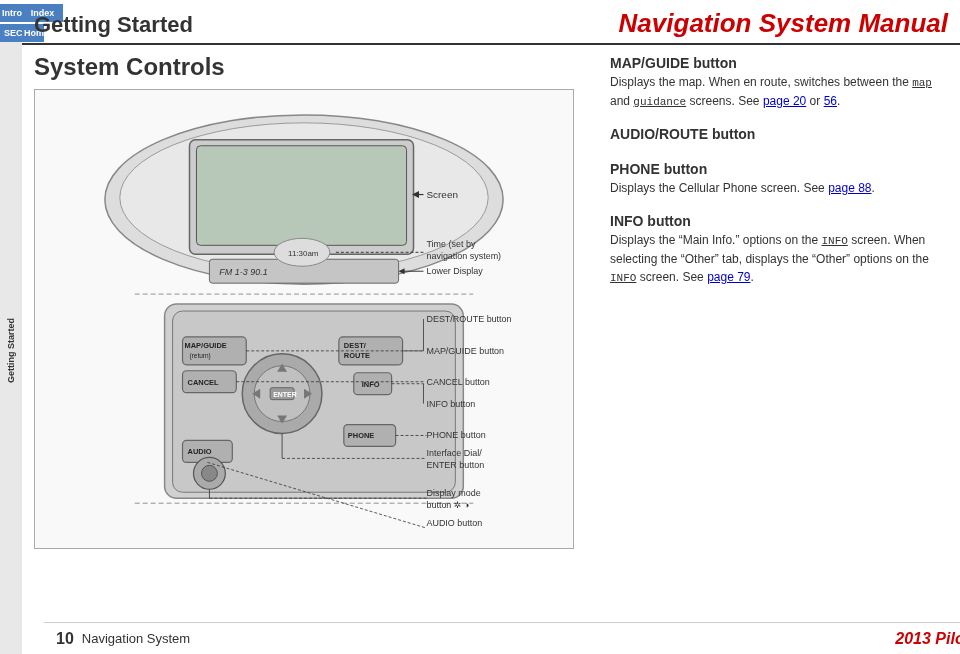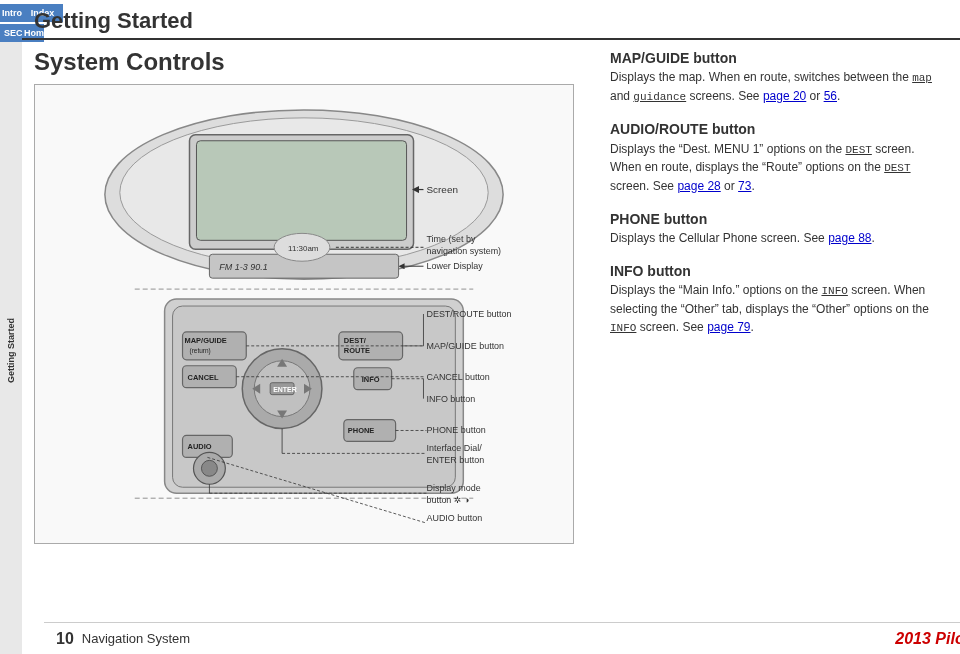--- a/index.html
+++ b/index.html
@@ -217,20 +217,21 @@
   <div class="sidebar-bottom">
     <div class="tab-index">Index</div>
     <div class="tab-home">Home</div>
   </div>
 </div>
 
 <div class="main">
 
   <div class="header">
     <span class="header-left">Getting Started</span>
+    <span class="header-right">Navigation System Manual</span>
   </div>
 
   <div class="content">
 
     <div class="diagram-area">
       <div class="section-title">System Controls</div>
 
       
       <svg class="diagram-svg" viewBox="0 0 540 460" xmlns="http://www.w3.org/2000/svg" style="border:1px solid #aaa; background:#f9f9f9;">
 
@@ -343,23 +344,20 @@
         </div>
         <div class="desc-text">
           Displays the map. When en route, switches between the <span class="mono underline-text">map</span> and <span class="mono underline-text">guidance</span> screens. See <a class="link-blue">page 20</a> or <a class="link-blue">56</a>.
         </div>
       </div>
 
       <div class="desc-block">
         <div class="desc-title">
           <strong>AUDIO/ROUTE</strong> button
         </div>
-        <div class="desc-text">
-          Displays the “Dest. MENU 1” options on the <span class="mono underline-text">DEST</span> screen. When en route, displays the “Route” options on the <span class="mono underline-text">DEST</span> screen. See <a class="link-blue">page 28</a> or <a class="link-blue">73</a>.
-        </div>
       </div>
 
       <div class="desc-block">
         <div class="desc-title">
           <strong>PHONE</strong> button
         </div>
         <div class="desc-text">
           Displays the Cellular Phone screen. See <a class="link-blue">page 88</a>.
         </div>
       </div>

